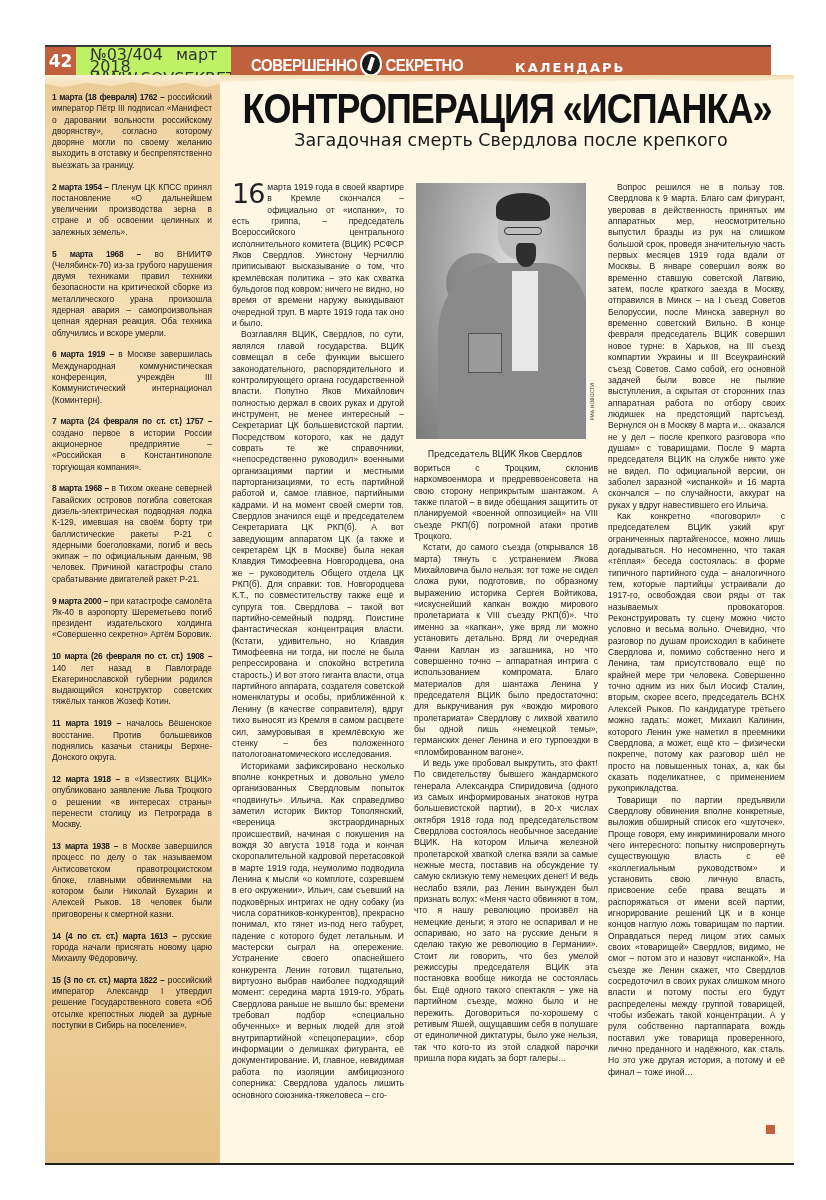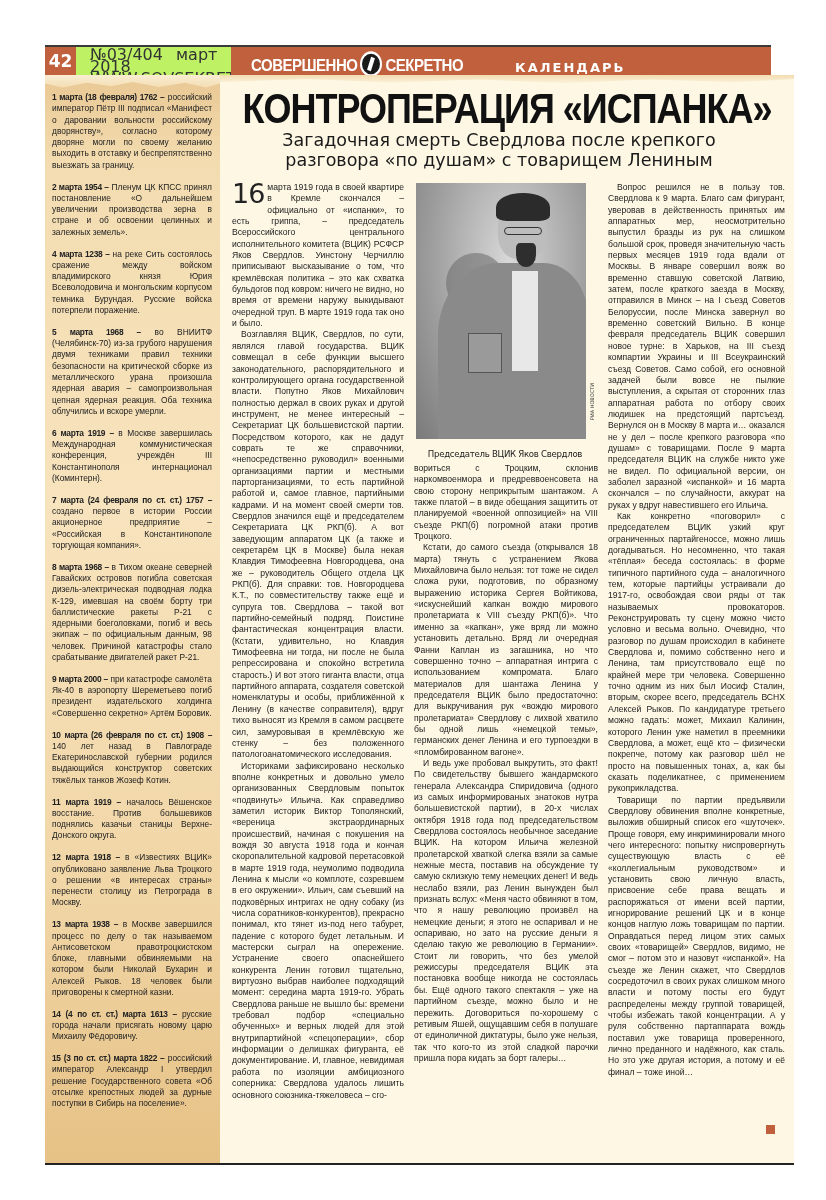--- a/index.html
+++ b/index.html
@@ -74,21 +74,21 @@
     content: ""; position: absolute; left: 0; top: 0; right: 0; height: 10px;
     background: linear-gradient(180deg, #f3dcb0, #fdf7e4);
     clip-path: polygon(0 0,100% 0,100% 40%,90% 70%,75% 45%,60% 80%,45% 45%,30% 75%,15% 40%,0 70%);
   }
   .headline {
     position: absolute; left: 12px; top: 10px; width: 550px; text-align: center;
     font-family: "Liberation Sans", sans-serif; font-weight: bold; font-size: 36px; line-height: 40px;
     letter-spacing: -1px; color: #111; transform: scaleY(1.18); transform-origin: top center;
   }
   .subhead {
-    position: absolute; left: 4px; top: 55px; width: 550px; text-align: center;
+    position: absolute; left: 16px; top: 55px; width: 550px; text-align: center;
     font-family: "DejaVu Sans", sans-serif; font-size: 17.5px; line-height: 20px; color: #1a1a1a;
   }
   .col {
     position: absolute; font-family: "Liberation Sans", sans-serif; font-size: 8.6px; line-height: 11.35px;
     text-align: justify; color: #222;
   }
   .col p { text-indent: 9px; }
   .col p.first { text-indent: 0; }
   .col-1 { left: 12px; top: 107px; width: 172px; }
   .col-2 { left: 194px; top: 388px; width: 184px; }
@@ -140,41 +140,39 @@
       <span>СЕКРЕТНО</span>
     </div>
     <div class="section-name">КАЛЕНДАРЬ</div>
   </div>
 </div>
 
 <div class="sidebar">
   <div class="sidebar-inner" id="cal-list">
     <div class="cal-entry"><span class="cal-date">1 марта (18 февраля) 1762 –</span><span> российский император Пётр III подписал «Манифест о даровании вольности российскому дворянству», согласно которому дворяне могли по своему желанию выходить в отставку и беспрепятственно выезжать за границу.</span></div>
     <div class="cal-entry"><span class="cal-date">2 марта 1954 –</span><span> Пленум ЦК КПСС принял постановление «О дальнейшем увеличении производства зерна в стране и об освоении целинных и залежных земель».</span></div>
-    <div class="cal-entry"><span class="cal-date">4 марта 1238 –</span><span> на реке Сить состоялось сражение между войском владимирского князя Юрия Всеволодовича и монгольским корпусом темника Бурундая. Русские войска потерпели поражение.</span></div>
     <div class="cal-entry"><span class="cal-date">5 марта 1968 –</span><span> во ВНИИТФ (Челябинск-70) из-за грубого нарушения двумя техниками правил техники безопасности на критической сборке из металлического урана произошла ядерная авария – самопроизвольная цепная ядерная реакция. Оба техника облучились и вскоре умерли.</span></div>
-    <div class="cal-entry"><span class="cal-date">6 марта 1919 –</span><span> в Москве завершилась Международная коммунистическая конференция, учреждён III Константинополя интернационал (Коминтерн).</span></div>
+    <div class="cal-entry"><span class="cal-date">6 марта 1919 –</span><span> в Москве завершилась Международная коммунистическая конференция, учреждён III Коммунистический интернационал (Коминтерн).</span></div>
     <div class="cal-entry"><span class="cal-date">7 марта (24 февраля по ст. ст.) 1757 –</span><span> создано первое в истории России акционерное предприятие – «Российская в Константинополе торгующая компания».</span></div>
     <div class="cal-entry"><span class="cal-date">8 марта 1968 –</span><span> в Тихом океане северней Гавайских островов погибла советская дизель-электрическая подводная лодка К-129, имевшая на своём борту три баллистические ракеты Р-21 с ядерными боеголовками, погиб и весь экипаж – по официальным данным, 98 человек. Причиной катастрофы стало срабатывание двигателей ракет Р-21.</span></div>
     <div class="cal-entry"><span class="cal-date">9 марта 2000 –</span><span> при катастрофе самолёта Як-40 в аэропорту Шереметьево погиб президент издательского холдинга «Совершенно секретно» Артём Боровик.</span></div>
     <div class="cal-entry"><span class="cal-date">10 марта (26 февраля по ст. ст.) 1908 –</span><span> 140 лет назад в Павлограде Екатеринославской губернии родился выдающийся конструктор советских тяжёлых танков Жозеф Котин.</span></div>
     <div class="cal-entry"><span class="cal-date">11 марта 1919 –</span><span> началось Вёшенское восстание. Против большевиков поднялись казачьи станицы Верхне-Донского округа.</span></div>
     <div class="cal-entry"><span class="cal-date">12 марта 1918 –</span><span> в «Известиях ВЦИК» опубликовано заявление Льва Троцкого о решении «в интересах страны» перенести столицу из Петрограда в Москву.</span></div>
     <div class="cal-entry"><span class="cal-date">13 марта 1938 –</span><span> в Москве завершился процесс по делу о так называемом Антисоветском правотроцкистском блоке, главными обвиняемыми на котором были Николай Бухарин и Алексей Рыков. 18 человек были приговорены к смертной казни.</span></div>
     <div class="cal-entry"><span class="cal-date">14 (4 по ст. ст.) марта 1613 –</span><span> русские города начали присягать новому царю Михаилу Фёдоровичу.</span></div>
     <div class="cal-entry"><span class="cal-date">15 (3 по ст. ст.) марта 1822 –</span><span> российский император Александр I утвердил решение Государственного совета «Об отсылке крепостных людей за дурные поступки в Сибирь на поселение».</span></div>
   </div>
 </div>
 <div class="sidebar-marker"></div>
 
 <div class="main">
   <h1 class="headline">КОНТРОПЕРАЦИЯ «ИСПАНКА»</h1>
   <div class="subhead">
     <div>Загадочная смерть Свердлова после крепкого</div>
-    <div>разговора «по душам» с товарищем Лениным</div>
   </div>
 
   <div class="col col-1">
     <p class="first"><span class="dropcap">16</span><span>марта 1919 года в своей квартире в Кремле скончался – официально от «испанки», то есть гриппа, – председатель Всероссийского центрального исполнительного комитета (ВЦИК) РСФСР Яков Свердлов. Уинстону Черчиллю приписывают высказывание о том, что кремлёвская политика – это как схватка бульдогов под ковром: ничего не видно, но время от времени наружу выкидывают очередной труп. В марте 1919 года так оно и было.</span></p>
     <p>Возглавляя ВЦИК, Свердлов, по сути, являлся главой государства. ВЦИК совмещал в себе функции высшего законодательного, распорядительного и контролирующего органа государственной власти. Попутно Яков Михайлович полностью держал в своих руках и другой инструмент, не менее интересный – Секретариат ЦК большевистской партии. Посредством которого, как не дадут соврать те же справочники, «непосредственно руководил» военными организациями партии и местными парторганизациями, то есть партийной работой и, самое главное, партийными кадрами. И на момент своей смерти тов. Свердлов значился ещё и председателем Секретариата ЦК РКП(б). А вот заведующим аппаратом ЦК (а также и секретарём ЦК в Москве) была некая Клавдия Тимофеевна Новгородцева, она же – руководитель Общего отдела ЦК РКП(б). Для справки: тов. Новгородцева К.Т., по совместительству также ещё и супруга тов. Свердлова – такой вот партийно-семейный подряд. Поистине фантастическая концентрация власти. (Кстати, удивительно, но Клавдия Тимофеевна ни тогда, ни после не была репрессирована и спокойно встретила старость.) И вот этого гиганта власти, отца партийного аппарата, создателя советской номенклатуры и особы, приближённой к Ленину (в качестве соправителя), вдруг тихо выносят из Кремля в самом расцвете сил, замуровывая в кремлёвскую же стенку – без положенного патологоанатомического исследования.</p>
     <p>Историками зафиксировано несколько вполне конкретных и довольно умело организованных Свердловым попыток «подвинуть» Ильича. Как справедливо заметил историк Виктор Тополянский, «вереница экстраординарных происшествий, начиная с покушения на вождя 30 августа 1918 года и кончая скоропалительной кадровой перетасовкой в марте 1919 года, неумолимо подводила Ленина к мысли «о комплоте, созревшем в его окружении». Ильич, сам съевший на подковёрных интригах не одну собаку (из числа соратников-конкурентов), прекрасно понимал, кто тянет из-под него табурет, падение с которого будет летальным. И мастерски сыграл на опережение. Устранение своего опаснейшего конкурента Ленин готовил тщательно, виртуозно выбрав наиболее подходящий момент: середина марта 1919-го. Убрать Свердлова раньше не вышло бы: времени требовал подбор «специально обученных» и верных людей для этой внутрипартийной «спецоперации», сбор информации о делишках фигуранта, её документирование. И, главное, невидимая работа по изоляции амбициозного соперника: Свердлова удалось лишить основного союзника-тяжеловеса – сго-</p>
   </div>
 
   <div class="photo-wrap">
     <div class="photo">

